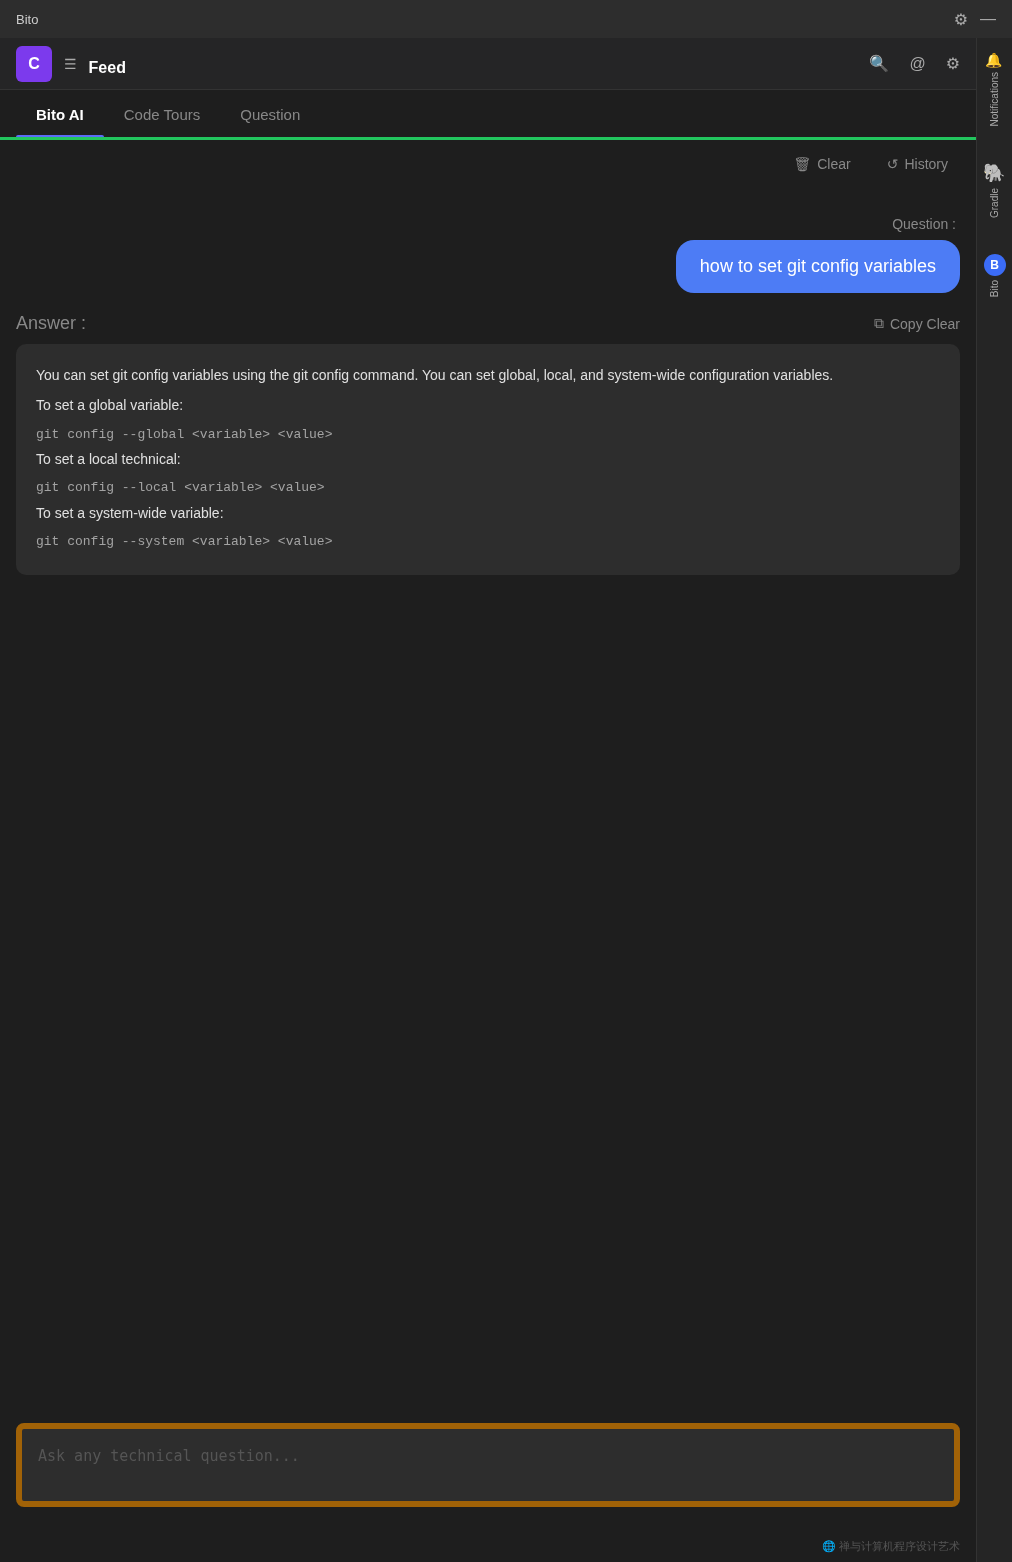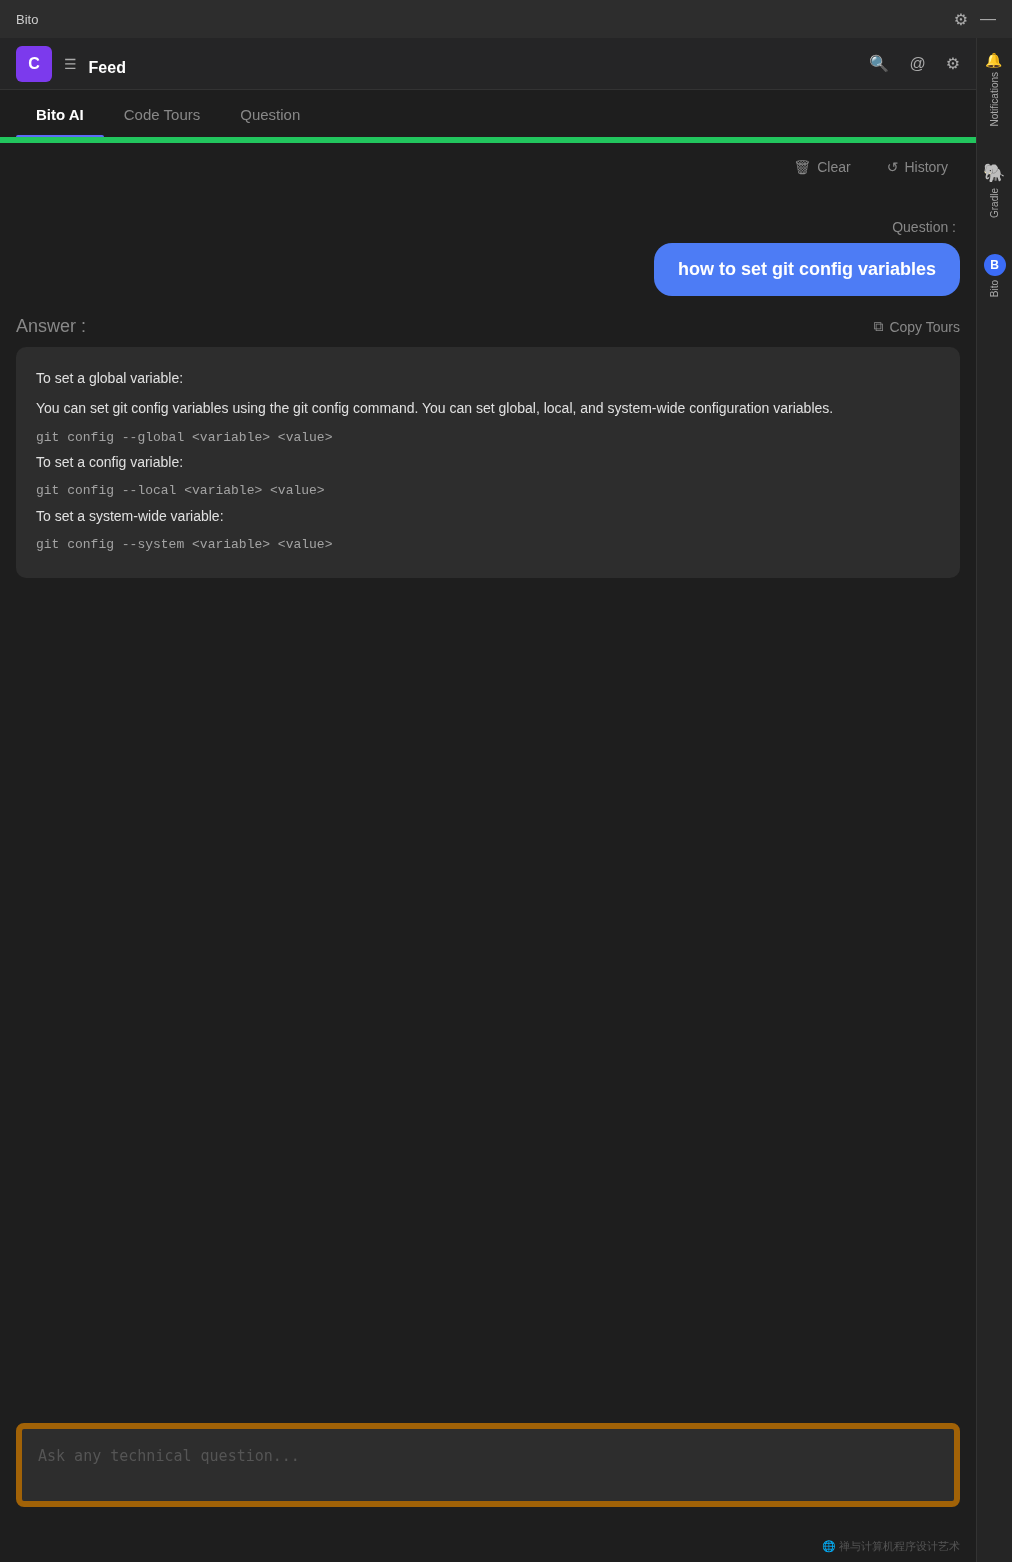--- a/index.html
+++ b/index.html
@@ -139,21 +139,21 @@
     .header-icons span {
       color: #aaaaaa;
       font-size: 16px;
       cursor: pointer;
     }
 
     
     .tabs {
       display: flex;
       align-items: flex-end;
-      border-bottom: 6px solid #22c55e;
+      border-bottom: 3px solid #22c55e;
       padding: 0 16px;
       background: #1e1e1e;
       flex-shrink: 0;
     }
     .tab {
       padding: 16px 20px 14px;
       font-size: 15px;
       color: #888;
       cursor: pointer;
       position: relative;
@@ -212,21 +212,21 @@
       margin-bottom: 8px;
       padding-right: 4px;
       margin-top: 16px;
     }
     .question-bubble {
       background: #4d7cf5;
       color: white;
       border-radius: 18px;
       padding: 16px 24px;
       font-size: 18px;
-      font-weight: 700;
+      font-weight: 400;
       align-self: flex-end;
       max-width: 85%;
       margin-bottom: 20px;
     }
 
     
     .answer-header {
       display: flex;
       justify-content: space-between;
       align-items: center;
@@ -343,29 +343,29 @@
         </button>
       </div>
 
       <div class="question-label">Question :</div>
       <div class="question-bubble">how to set git config variables</div>
 
       <div class="answer-header">
         <span class="answer-label">Answer :</span>
         <button class="copy-btn">
           <span>⧉</span>
-          <span>Copy Tours</span>
+          <span>Copy Clear</span>
         </button>
       </div>
 
       <div class="answer-box" id="answer-content">
-      <p>To set a global variable:</p>
-          <p>You can set git config variables using the git config command. You can set global, local, and system-wide configuration variables.</p>
+      <p>You can set git config variables using the git config command. You can set global, local, and system-wide configuration variables.</p>
+          <p>To set a global variable:</p>
           <p class="code-line">git config --global &lt;variable&gt; &lt;value&gt;</p>
-          <p>To set a config variable:</p>
+          <p>To set a local technical:</p>
           <p class="code-line">git config --local &lt;variable&gt; &lt;value&gt;</p>
           <p>To set a system-wide variable:</p>
           <p class="code-line">git config --system &lt;variable&gt; &lt;value&gt;</p>
         </div>
     </div>
 
     <div class="input-area">
       <textarea class="input-box" placeholder="Ask any technical question..." style=""></textarea>
     </div>
 

